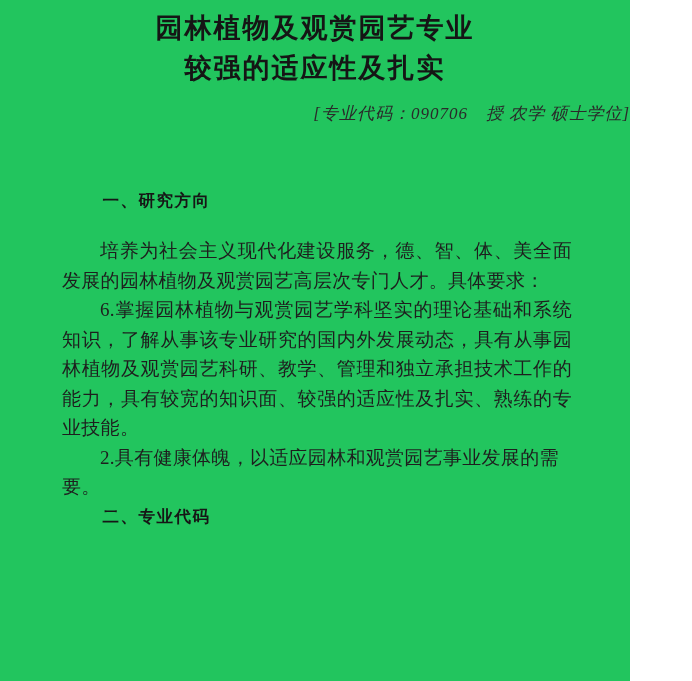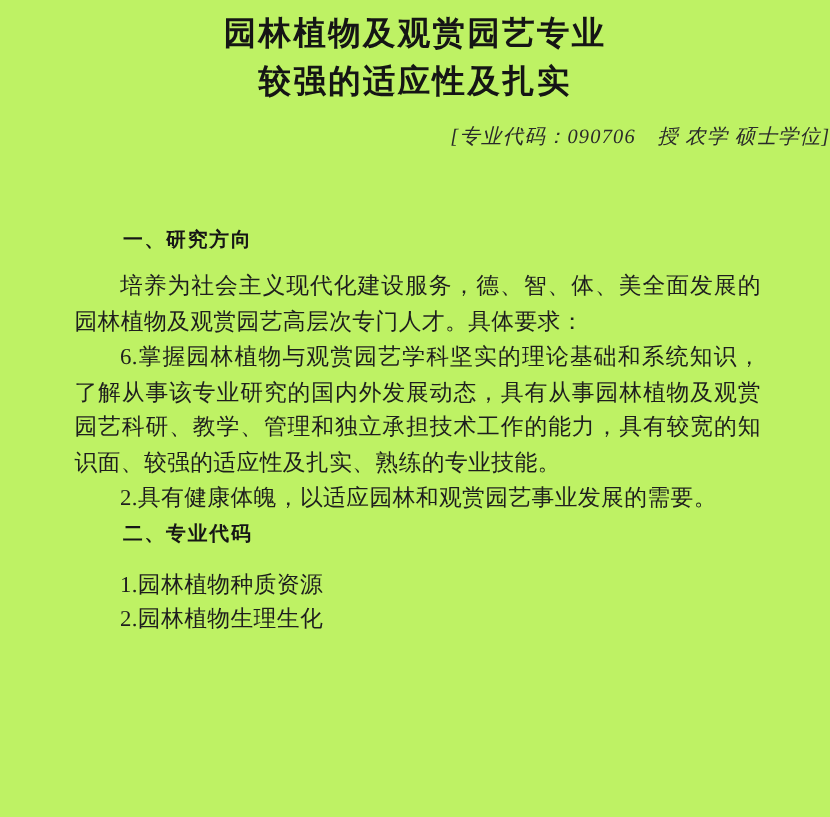--- a/index.html
+++ b/index.html
@@ -2,23 +2,23 @@
 <html lang="zh"><head>
 <meta charset="utf-8">
 <style>
   html, body {
     margin: 0;
     padding: 0;
     background: #ffffff;
   }
   .page {
     position: relative;
-    width: 692px;
+    width: 630px;
     height: 681px;
-    background: #bef264;
+    background: #22c55e;
     color: #1e1e1e;
     overflow: hidden;
     font-family: "Liberation Serif", "DejaVu Serif", serif;
   }
   .doc-title {
     margin: 8px 0 0 0;
     text-align: center;
     font-size: 27px;
     font-weight: 700;
     color: #151515;
@@ -52,21 +52,21 @@
     text-indent: 2.45em;
     font-family: "Liberation Sans", "DejaVu Sans", sans-serif;
   }
   .section-heading.first {
     margin-top: 64px;
   }
   .section-heading.second {
     margin-top: 4px;
   }
   .para-block {
-    margin-top: 14px;
+    margin-top: 26px;
   }
   .para-block.directions {
     margin-top: 18px;
   }
   .para {
     margin: 0;
     font-size: 19px;
     line-height: 29.5px;
     text-align: justify;
     text-indent: 2em;
@@ -94,19 +94,15 @@
     <h2 class="section-heading first">一、研究方向</h2>
 
     <div class="para-block">
       <p class="para">培养为社会主义现代化建设服务，德、智、体、美全面发展的园林植物及观赏园艺高层次专门人才。具体要求：</p>
       <p class="para">6.掌握园林植物与观赏园艺学科坚实的理论基础和系统知识，了解从事该专业研究的国内外发展动态，具有从事园林植物及观赏园艺科研、教学、管理和独立承担技术工作的能力，具有较宽的知识面、较强的适应性及扎实、熟练的专业技能。</p>
       <p class="para no-justify">2.具有健康体魄，以适应园林和观赏园艺事业发展的需要。</p>
     </div>
 
     <h2 class="section-heading second">二、专业代码</h2>
 
-    <div class="para-block directions">
-      <p class="para no-justify">1.园林植物种质资源</p>
-      <p class="para no-justify">2.园林植物生理生化</p>
-    </div>
 
   </div>
 </div>
 
 </body></html>

